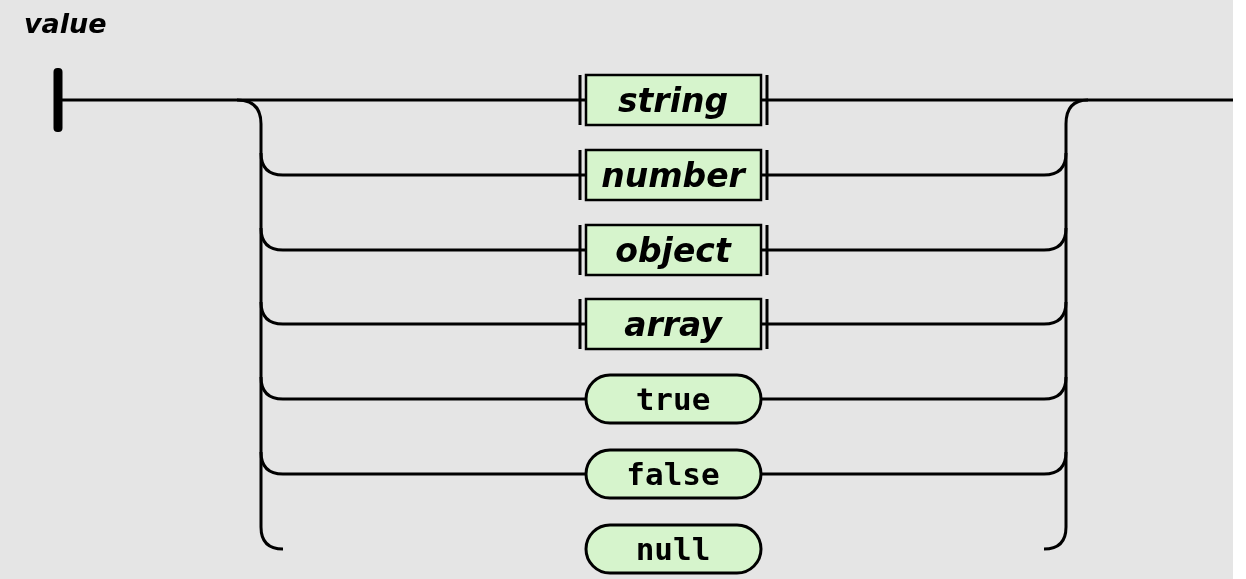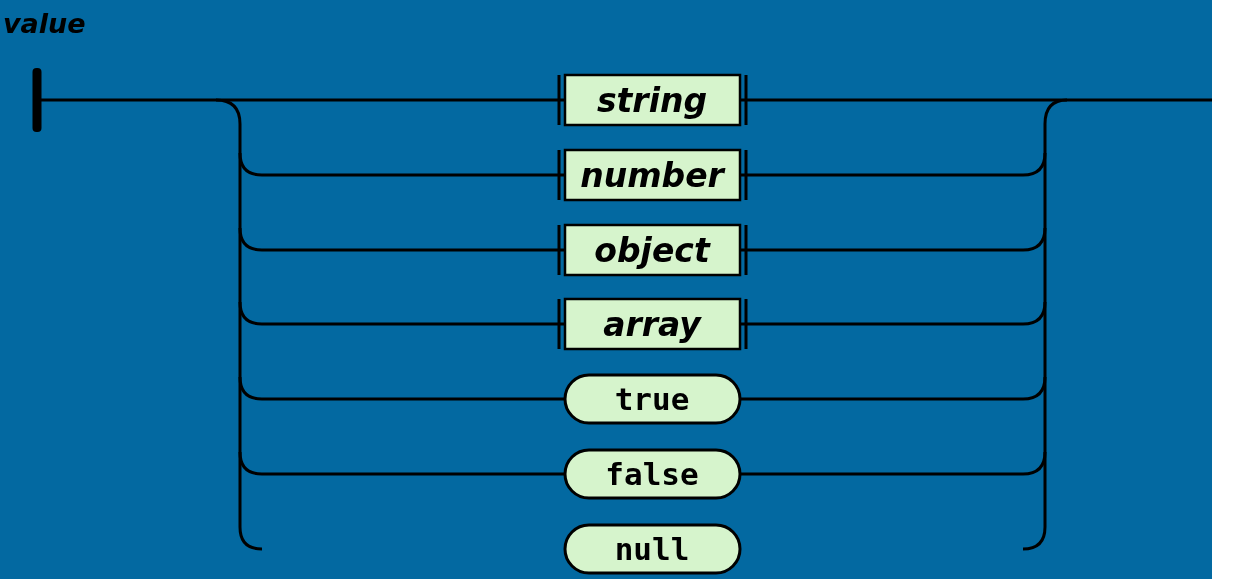--- a/index.html
+++ b/index.html
@@ -5,22 +5,23 @@
   html, body {
     margin: 0;
     padding: 0;
     background: #ffffff;
     font-family: "DejaVu Sans", "Liberation Sans", sans-serif;
   }
   .stage {
     position: relative;
     width: 1212px;
     height: 579px;
-    background: #0369a1;
+    background: #e5e5e5;
     overflow: hidden;
+    padding-left: 21px;
   }
   svg { display: block; }
   .rail {
     fill: none;
     stroke: #000000;
     stroke-width: 3;
     stroke-linecap: butt;
   }
   .tick {
     stroke: #000000;

